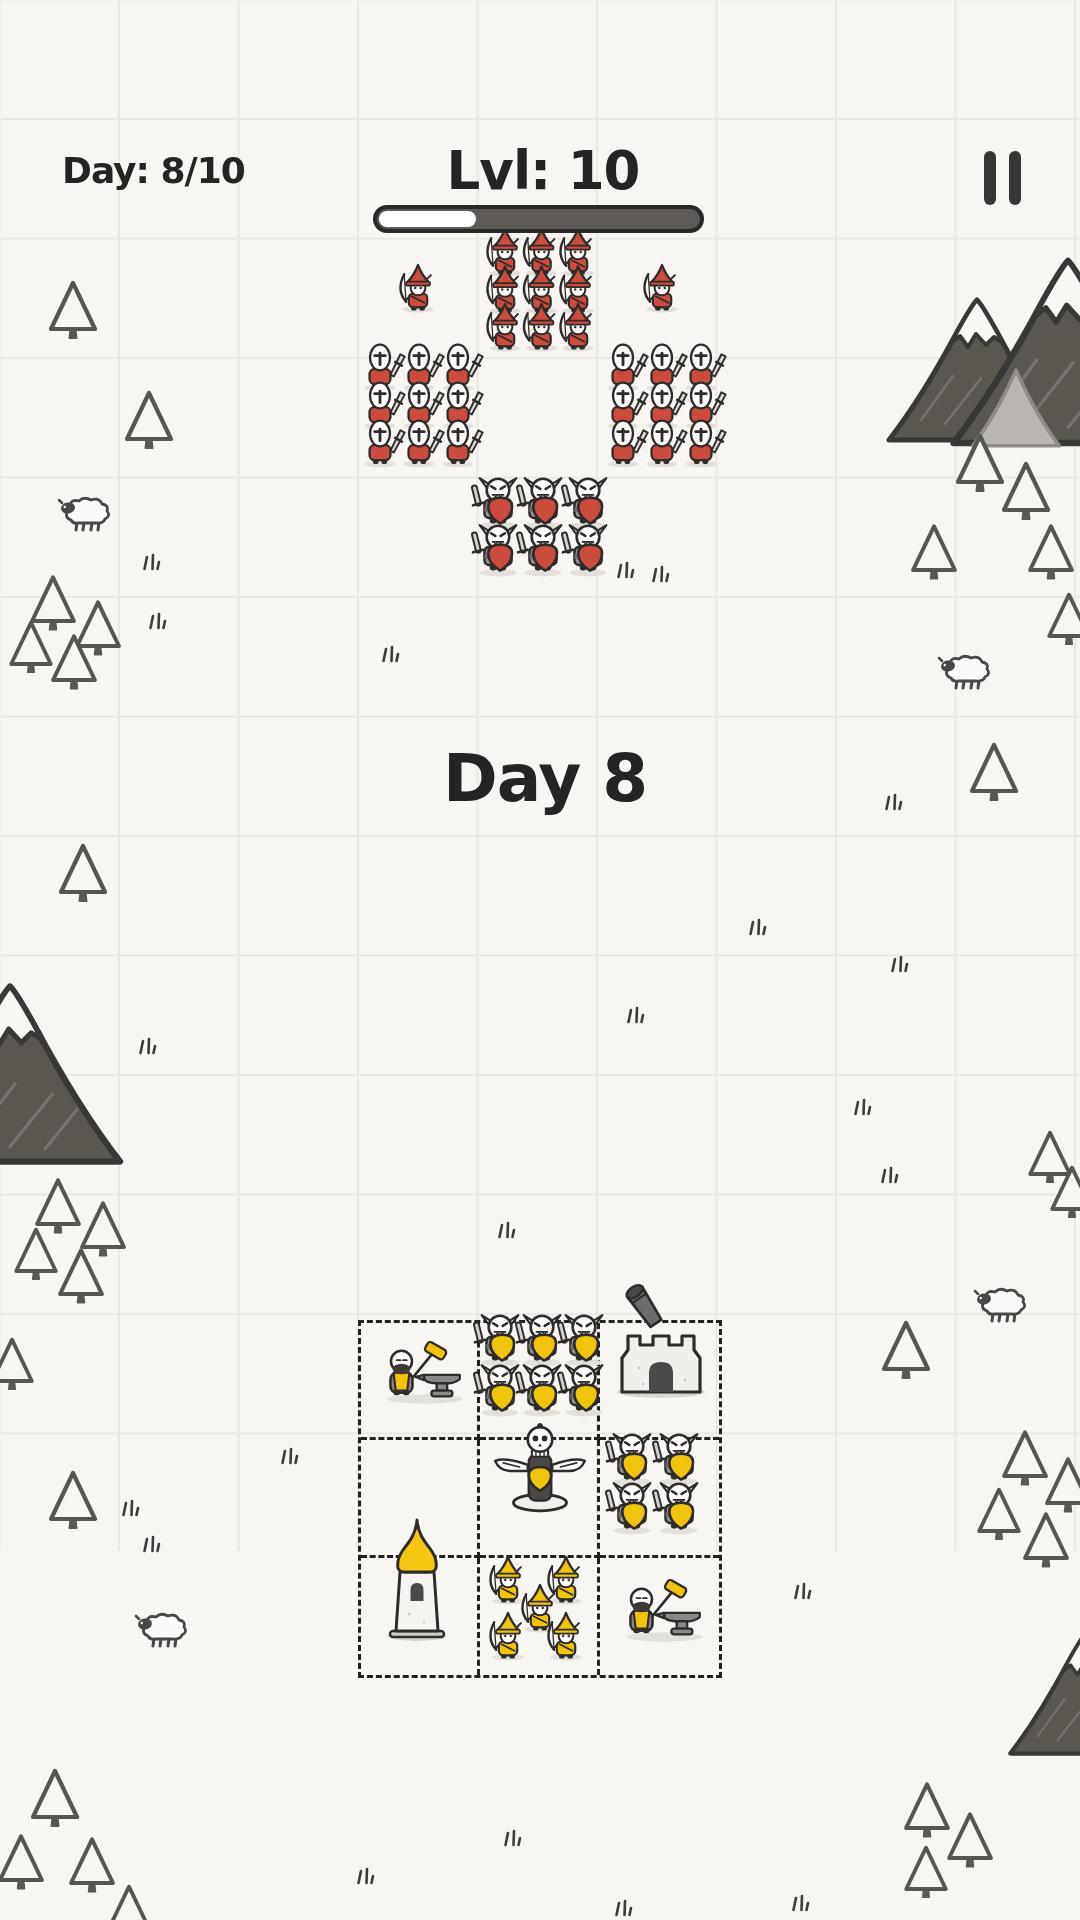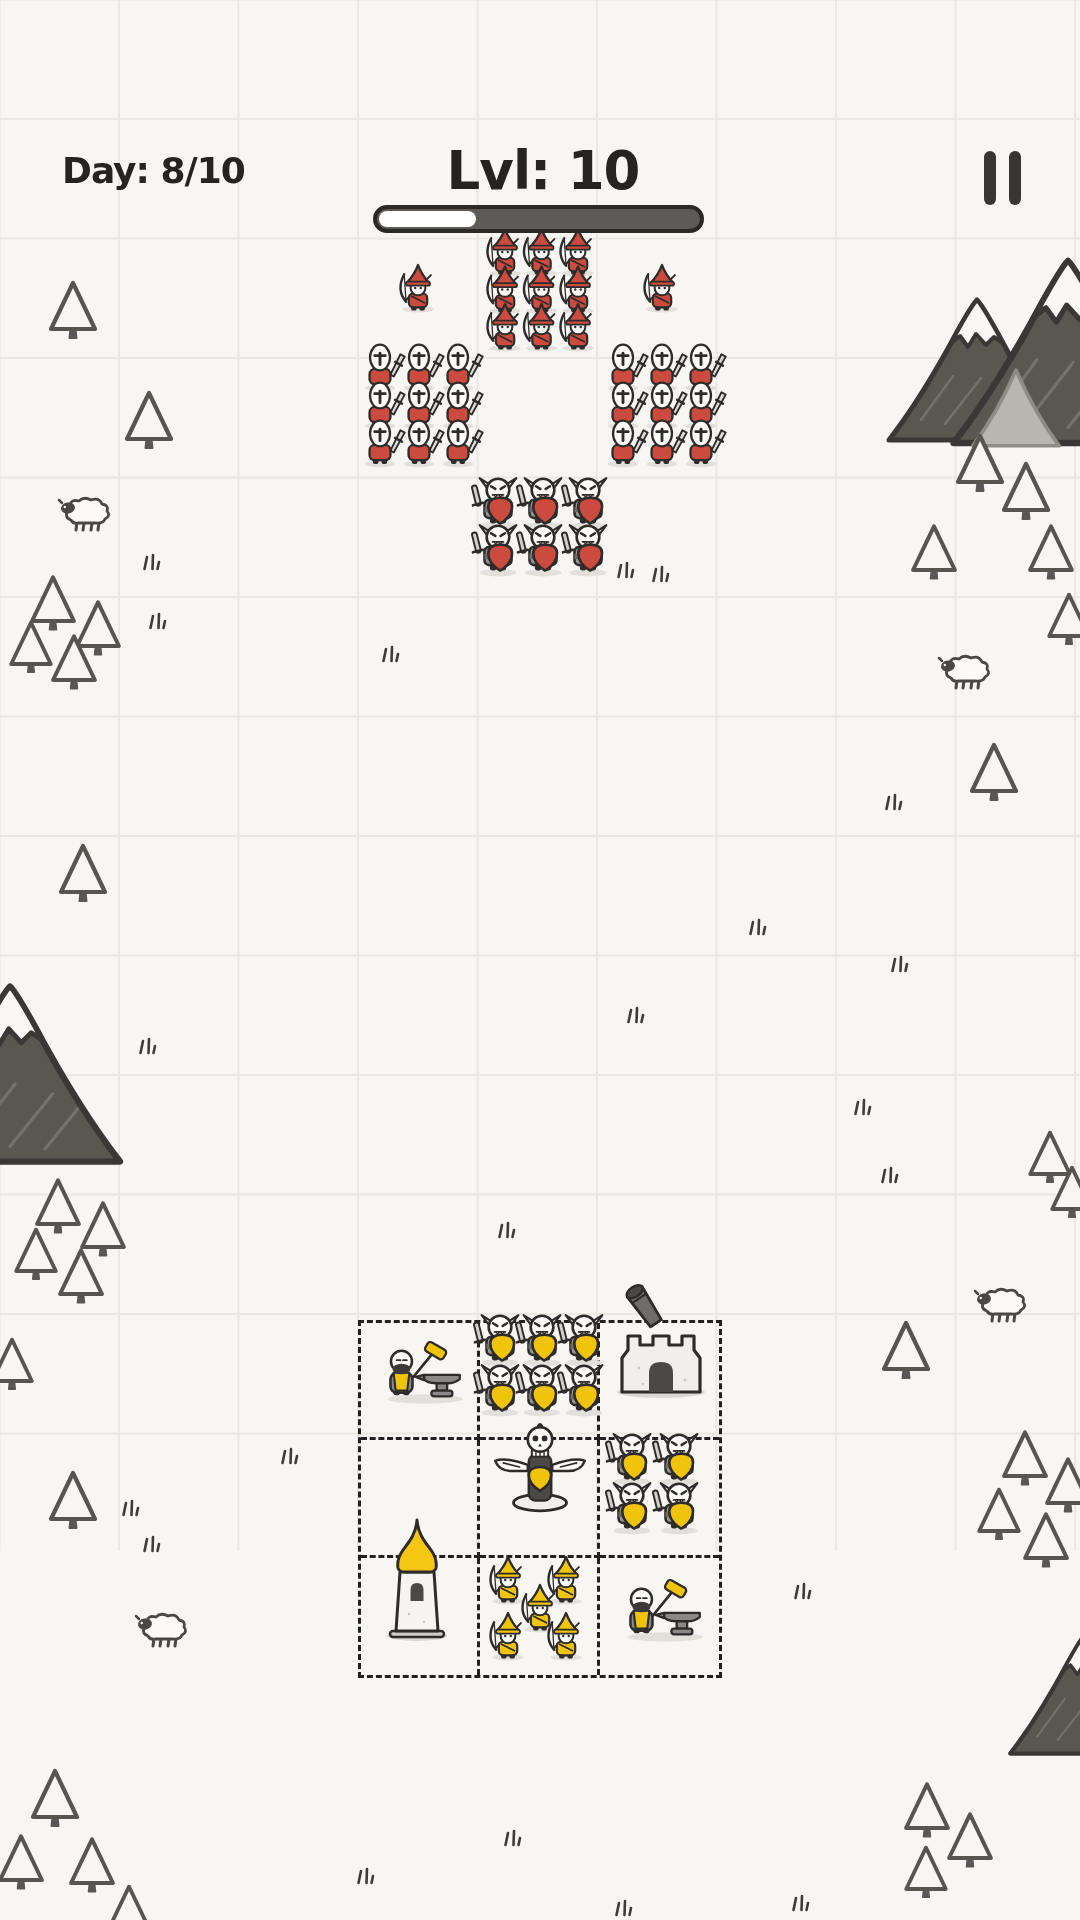--- a/index.html
+++ b/index.html
@@ -59,20 +59,21 @@
   <div class="hud-text day-counter">Day: 8/10</div>
   <div class="hud-text level-label">Lvl: 10</div>
   <div class="progress-track">
     <div class="progress-fill" style="width: 30%;"></div>
   </div>
   <div class="pause-button">
     <div class="pause-bar"></div>
     <div class="pause-bar"></div>
   </div>
 
+  <div class="day-banner">Day 8</div>
 
   <div class="board">
     <div class="board-cell"></div>
     <div class="board-cell"></div>
     <div class="board-cell"></div>
     <div class="board-cell"></div>
     <div class="board-cell"></div>
     <div class="board-cell"></div>
     <div class="board-cell"></div>
     <div class="board-cell"></div>

